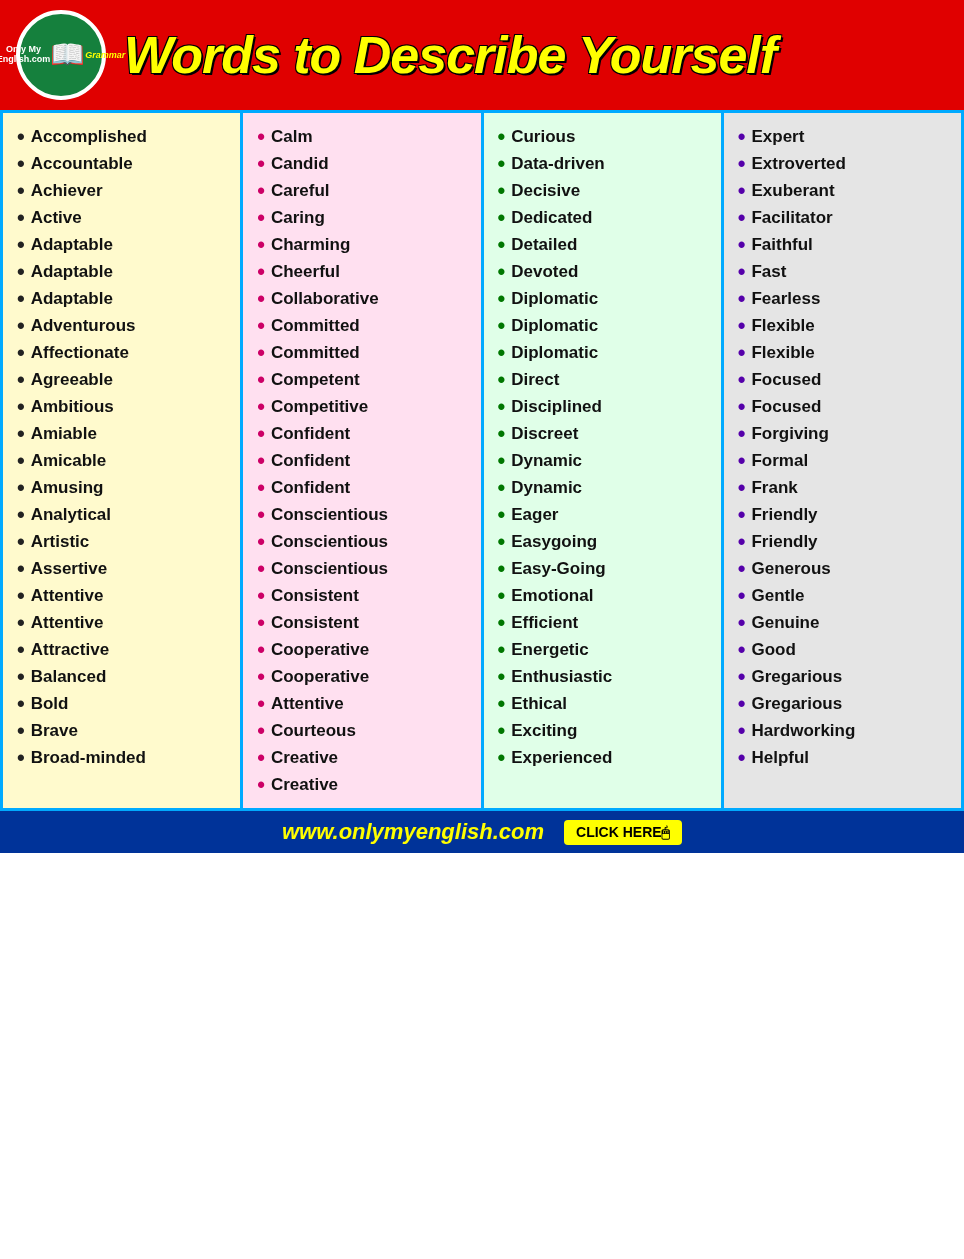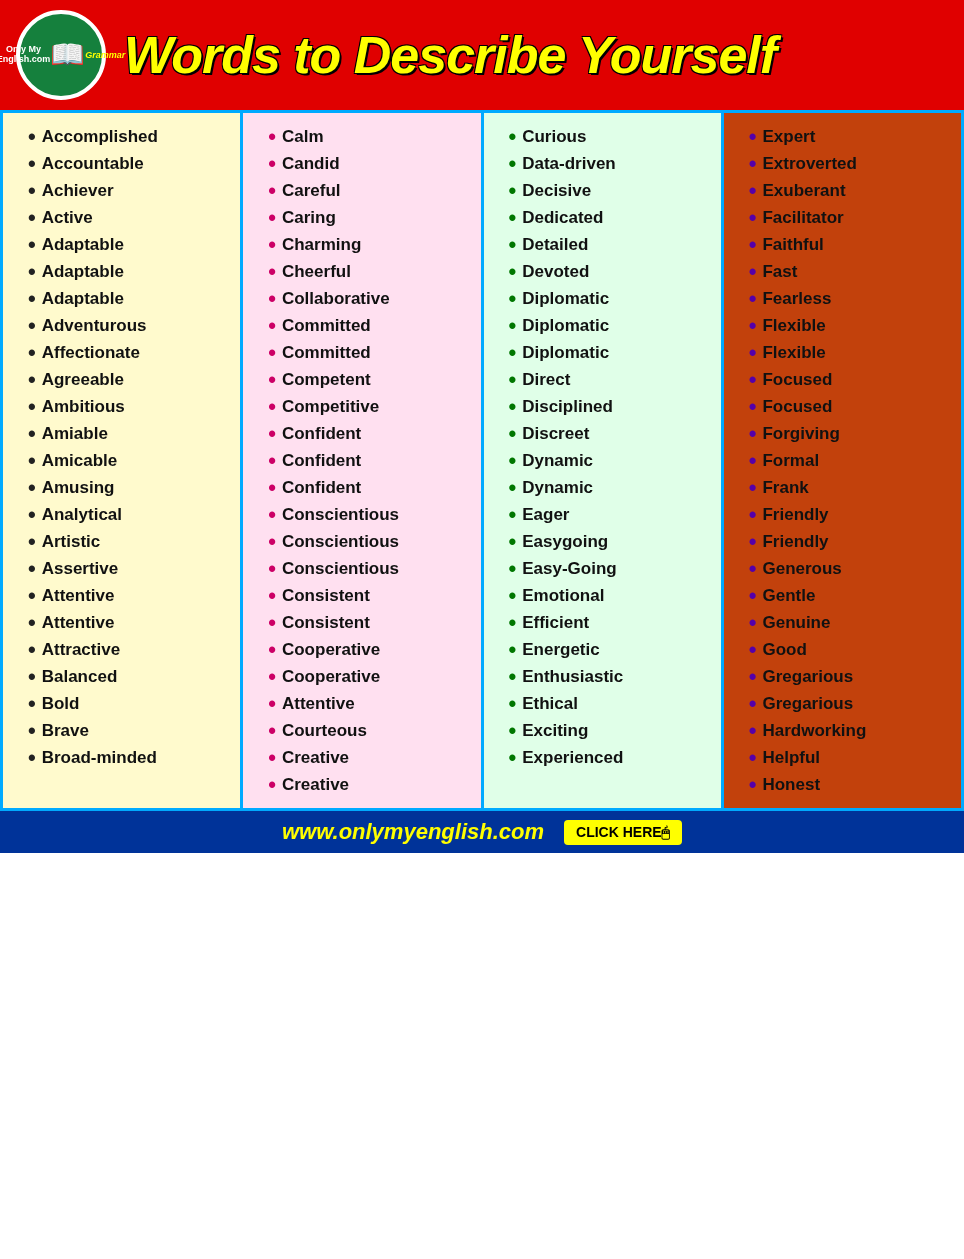--- a/index.html
+++ b/index.html
@@ -60,31 +60,31 @@
 
     
     .content-area {
       display: flex;
       flex-direction: row;
       border: 3px solid #00aaff;
     }
 
     .column {
       flex: 1;
-      padding: 10px 6px 10px 25px;
+      padding: 10px 6px 10px 14px;
       border-right: 3px solid #00aaff;
     }
     .column:last-child {
       border-right: none;
     }
 
     .column-yellow { background: #fffacd; }
     .column-pink   { background: #ffe0f0; }
     .column-green  { background: #e0ffe8; }
-    .column-purple { background: #c2410c; }
+    .column-purple { background: #e5e5e5; }
 
     .word-list {
       list-style: none;
       padding: 0;
     }
     .word-list li {
       font-size: 17px;
       font-weight: 600;
       color: #111;
       padding: 2.5px 0;
@@ -248,21 +248,20 @@
         <li class="col-purple-bullet">Friendly</li>
         <li class="col-purple-bullet">Friendly</li>
         <li class="col-purple-bullet">Generous</li>
         <li class="col-purple-bullet">Gentle</li>
         <li class="col-purple-bullet">Genuine</li>
         <li class="col-purple-bullet">Good</li>
         <li class="col-purple-bullet">Gregarious</li>
         <li class="col-purple-bullet">Gregarious</li>
         <li class="col-purple-bullet">Hardworking</li>
         <li class="col-purple-bullet">Helpful</li>
-        <li class="col-purple-bullet">Honest</li>
       </ul>
     </div>
   </div>
 
 <div class="footer">
   <span class="footer-url">www.onlymyenglish.com</span>
   <div class="click-here-btn">
     <span>CLICK HERE</span>
     <span>🖱</span>
   </div>

